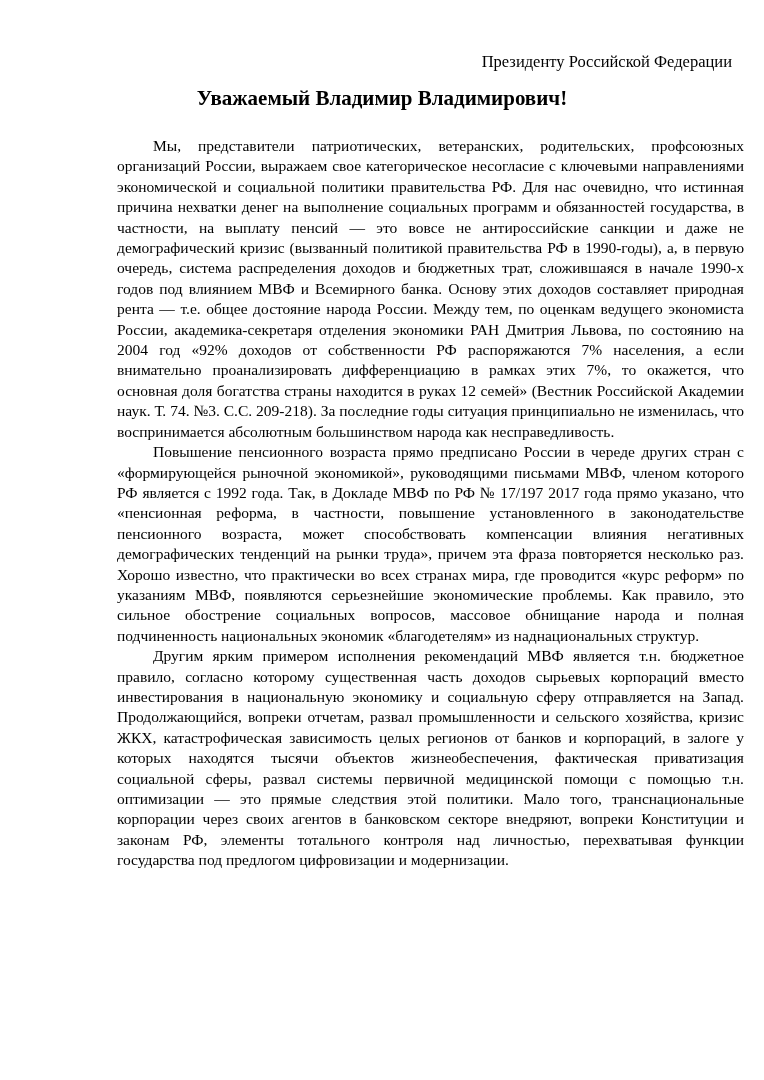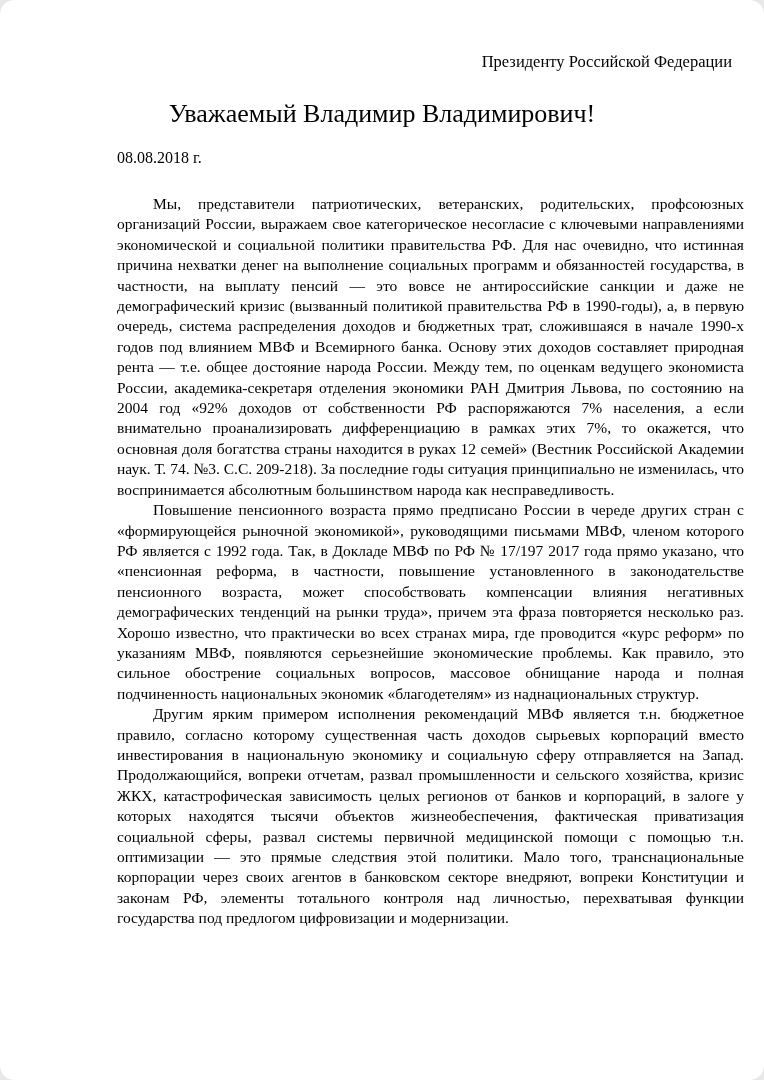--- a/index.html
+++ b/index.html
@@ -1,37 +1,37 @@
 <!DOCTYPE html>
 <html lang="ru"><head>
 <meta charset="utf-8">
 <style>
-  * { margin: 0; padding: 0; box-sizing: border-box; border-radius: 14px; }
+  * { margin: 0; padding: 0; box-sizing: border-box; }
   html, body { background: #e8e8e8; }
   .page {
     position: relative;
     width: 764px;
     height: 1080px;
     margin: 0 auto;
     background: #ffffff;
     color: #000000;
     font-family: "Liberation Serif", "DejaVu Serif", serif;
     overflow: hidden;
   }
   .recipient {
     margin: 50px 32px 0 0;
     text-align: right;
     font-size: 16.5px;
     line-height: 23px;
   }
   .salutation {
-    margin-top: 29px;
+    margin-top: 13px;
     text-align: center;
-    font-weight: normal;
-    font-size: 26px;
+    font-weight: bold;
+    font-size: 21px;
     line-height: 24px;
   }
   .date-line {
     margin: 22px 0 0 117px;
     font-size: 16px;
     line-height: 20px;
   }
   .letter-body {
     margin: 26px 20px 0 117px;
     text-align: justify;
@@ -47,21 +47,20 @@
 <body>
 
 <div class="page">
 
   <div class="recipient">
     <div>Президенту Российской Федерации</div>
   </div>
 
   <div class="salutation">Уважаемый Владимир Владимирович!</div>
 
-  <div class="date-line">08.08.2018 г.</div>
 
   <div class="letter-body">
     <p>Мы, представители патриотических, ветеранских, родительских, профсоюзных организаций России, выражаем свое категорическое несогласие с ключевыми направлениями экономической и социальной политики правительства РФ. Для нас очевидно, что истинная причина нехватки денег на выполнение социальных программ и обязанностей государства, в частности, на выплату пенсий — это вовсе не антироссийские санкции и даже не демографический кризис (вызванный политикой правительства РФ в 1990-годы), а, в первую очередь, система распределения доходов и бюджетных трат, сложившаяся в начале 1990-х годов под влиянием МВФ и Всемирного банка. Основу этих доходов составляет природная рента — т.е. общее достояние народа России. Между тем, по оценкам ведущего экономиста России, академика-секретаря отделения экономики РАН Дмитрия Львова, по состоянию на 2004 год «92% доходов от собственности РФ распоряжаются 7% населения, а если внимательно проанализировать дифференциацию в рамках этих 7%, то окажется, что основная доля богатства страны находится в руках 12 семей» (Вестник Российской Академии наук. Т. 74. №3. С.С. 209-218). За последние годы ситуация принципиально не изменилась, что воспринимается абсолютным большинством народа как несправедливость.</p>
     <p>Повышение пенсионного возраста прямо предписано России в череде других стран с «формирующейся рыночной экономикой», руководящими письмами МВФ, членом которого РФ является с 1992 года. Так, в Докладе МВФ по РФ № 17/197 2017 года прямо указано, что «пенсионная реформа, в частности, повышение установленного в законодательстве пенсионного возраста, может способствовать компенсации влияния негативных демографических тенденций на рынки труда», причем эта фраза повторяется несколько раз. Хорошо известно, что практически во всех странах мира, где проводится «курс реформ» по указаниям МВФ, появляются серьезнейшие экономические проблемы. Как правило, это сильное обострение социальных вопросов, массовое обнищание народа и полная подчиненность национальных экономик «благодетелям» из наднациональных структур.</p>
     <p>Другим ярким примером исполнения рекомендаций МВФ является т.н. бюджетное правило, согласно которому существенная часть доходов сырьевых корпораций вместо инвестирования в национальную экономику и социальную сферу отправляется на Запад. Продолжающийся, вопреки отчетам, развал промышленности и сельского хозяйства, кризис ЖКХ, катастрофическая зависимость целых регионов от банков и корпораций, в залоге у которых находятся тысячи объектов жизнеобеспечения, фактическая приватизация социальной сферы, развал системы первичной медицинской помощи с помощью т.н. оптимизации — это прямые следствия этой политики. Мало того, транснациональные корпорации через своих агентов в банковском секторе внедряют, вопреки Конституции и законам РФ, элементы тотального контроля над личностью, перехватывая функции государства под предлогом цифровизации и модернизации.</p>
   </div>
 
 </div>
 
 </body></html>

